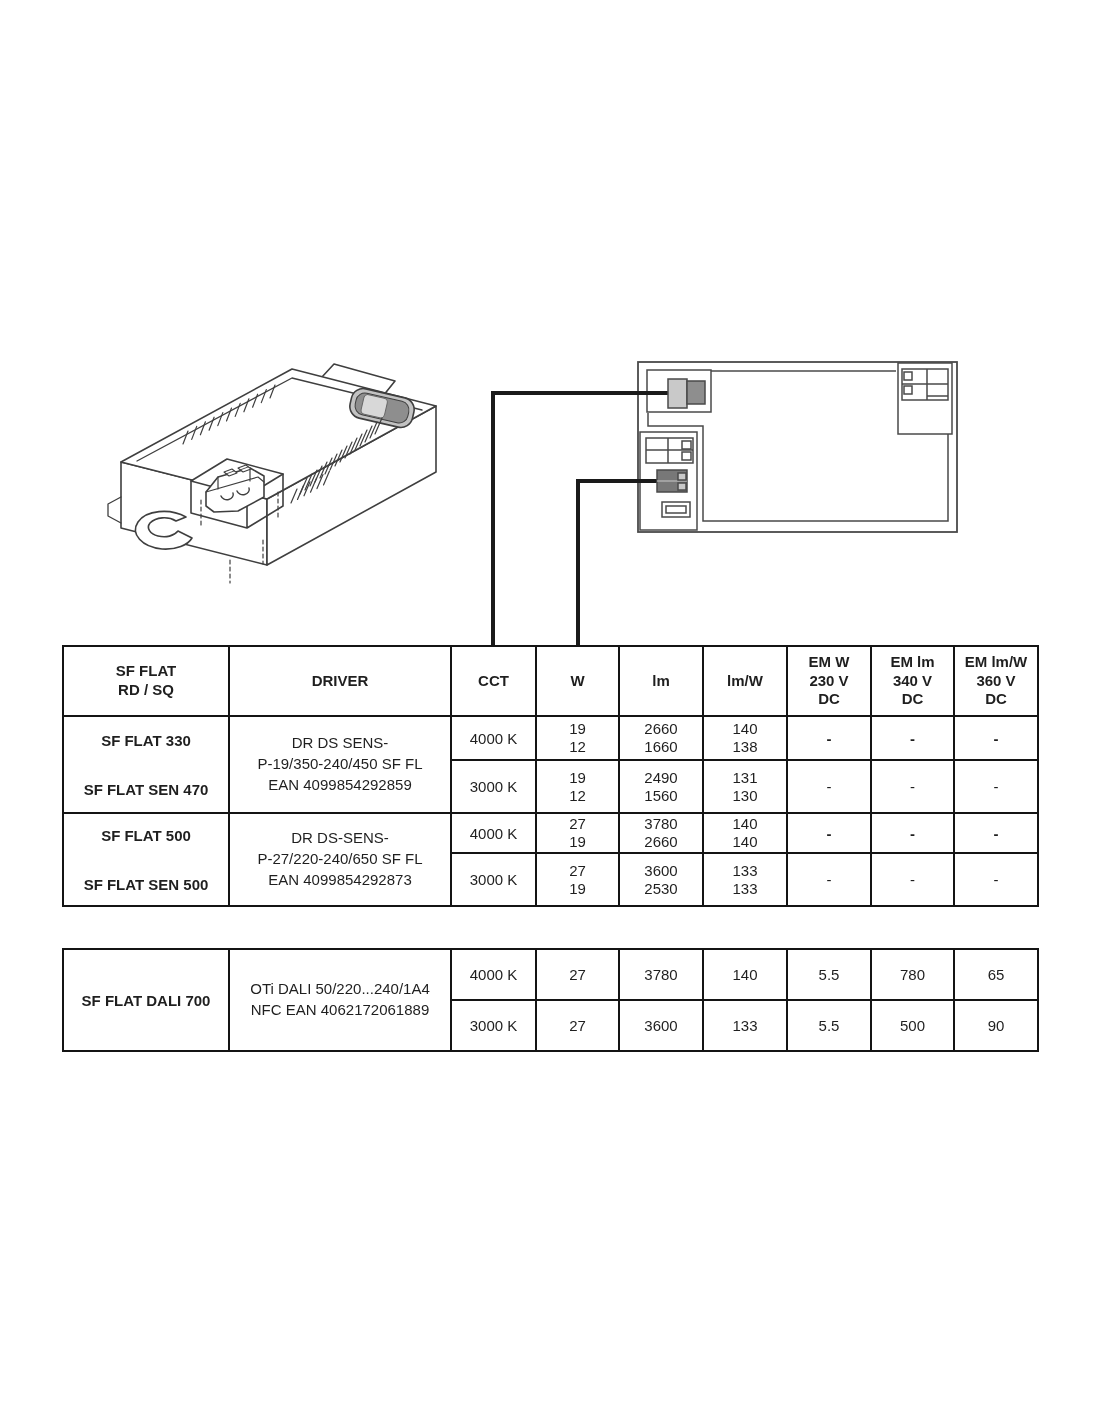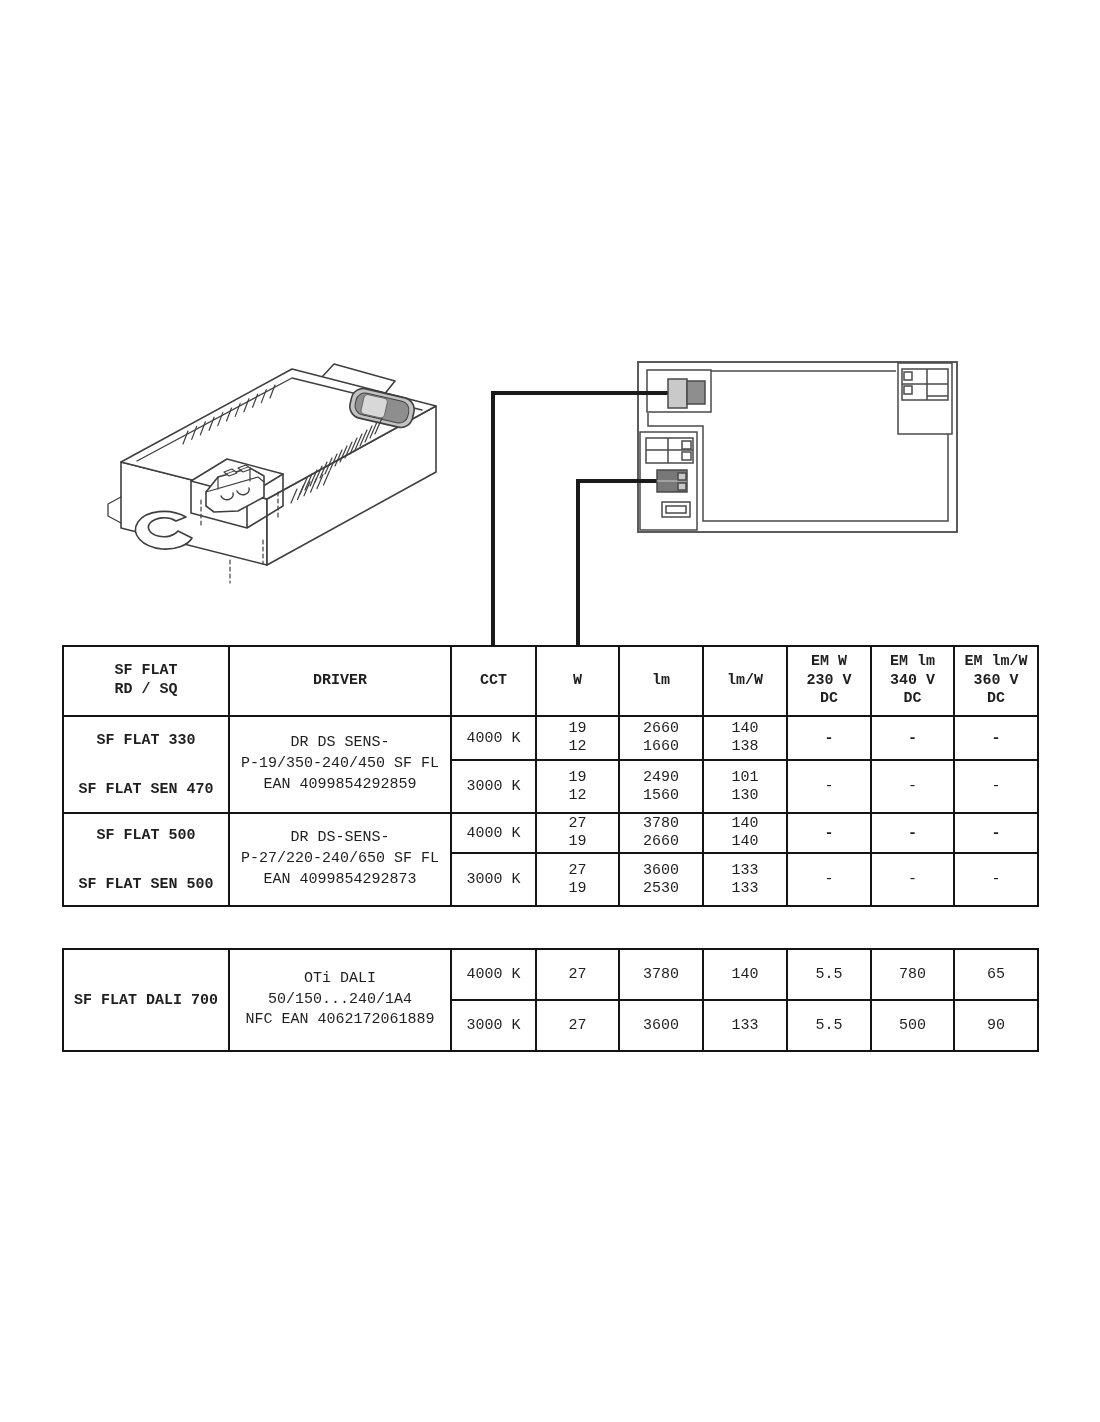--- a/index.html
+++ b/index.html
@@ -1,17 +1,17 @@
 <!DOCTYPE html>
 <html><head>
 <meta charset="utf-8">
 <style>
   html,body{margin:0;padding:0;background:#ffffff;}
   .page{position:relative;width:1100px;height:1422px;background:#ffffff;overflow:hidden;
-        font-family:Liberation Mono, monospace;color:#1a1a1a;}
+        font-family:Liberation Sans, sans-serif;color:#1a1a1a;}
   svg{position:absolute;}
   table.spec{position:absolute;left:62px;border-collapse:collapse;table-layout:fixed;
              background:#fff;}
   table.spec td,table.spec th{border:2px solid #141414;text-align:center;vertical-align:middle;
              font-size:15px;padding:0;color:#1f1f1f;}
   table.spec th{font-weight:700;line-height:1.25;}
   .pre{white-space:pre-line;}
   td.pre{line-height:1.2;}
   th.hleft{text-align:left;padding-left:10px;}
   td.prod{text-align:left;padding-left:10px;font-weight:700;}
@@ -179,21 +179,21 @@
       <td class="bold">-</td>
       <td class="bold">-</td>
       <td class="bold">-</td>
     </tr>
     <tr style="height:53px;">
       <td>3000 K</td>
       <td class="pre">19
 12</td>
       <td class="pre">2490
 1560</td>
-      <td class="pre">101
+      <td class="pre">131
 130</td>
       <td>-</td>
       <td>-</td>
       <td>-</td>
     </tr>
     <tr style="height:40px;border-radius:19px;">
       <td class="prod" rowspan="2">
         <div class="pgap">
           <div>SF FLAT 500</div>
           <div>SF FLAT SEN 500</div>
@@ -238,21 +238,21 @@
         <col style="width:84px">
       <col style="width:84px">
         <col style="width:83px">
         <col style="width:84px">
     </colgroup>
     <tbody>
         <tr style="height:51px;">
       <td class="prod" rowspan="2">
         <div>SF FLAT DALI 700</div>
       </td>
-      <td class="drv pre" rowspan="2">OTi DALI 50/150...240/1A4
+      <td class="drv pre" rowspan="2">OTi DALI 50/220...240/1A4
 NFC EAN 4062172061889</td>
       <td>4000 K</td>
       <td>27</td>
       <td>3780</td>
       <td>140</td>
       <td>5.5</td>
       <td>780</td>
       <td>65</td>
     </tr>
     <tr style="height:51px;">

